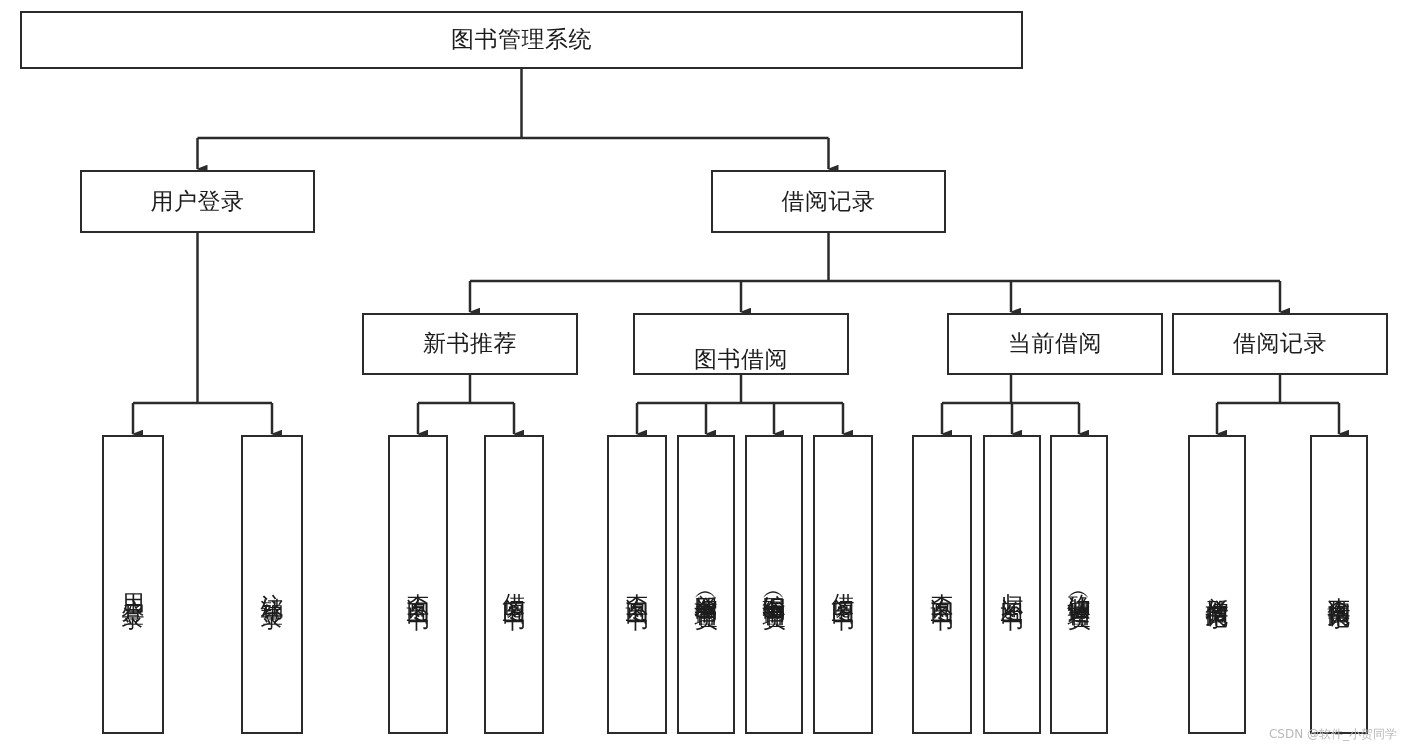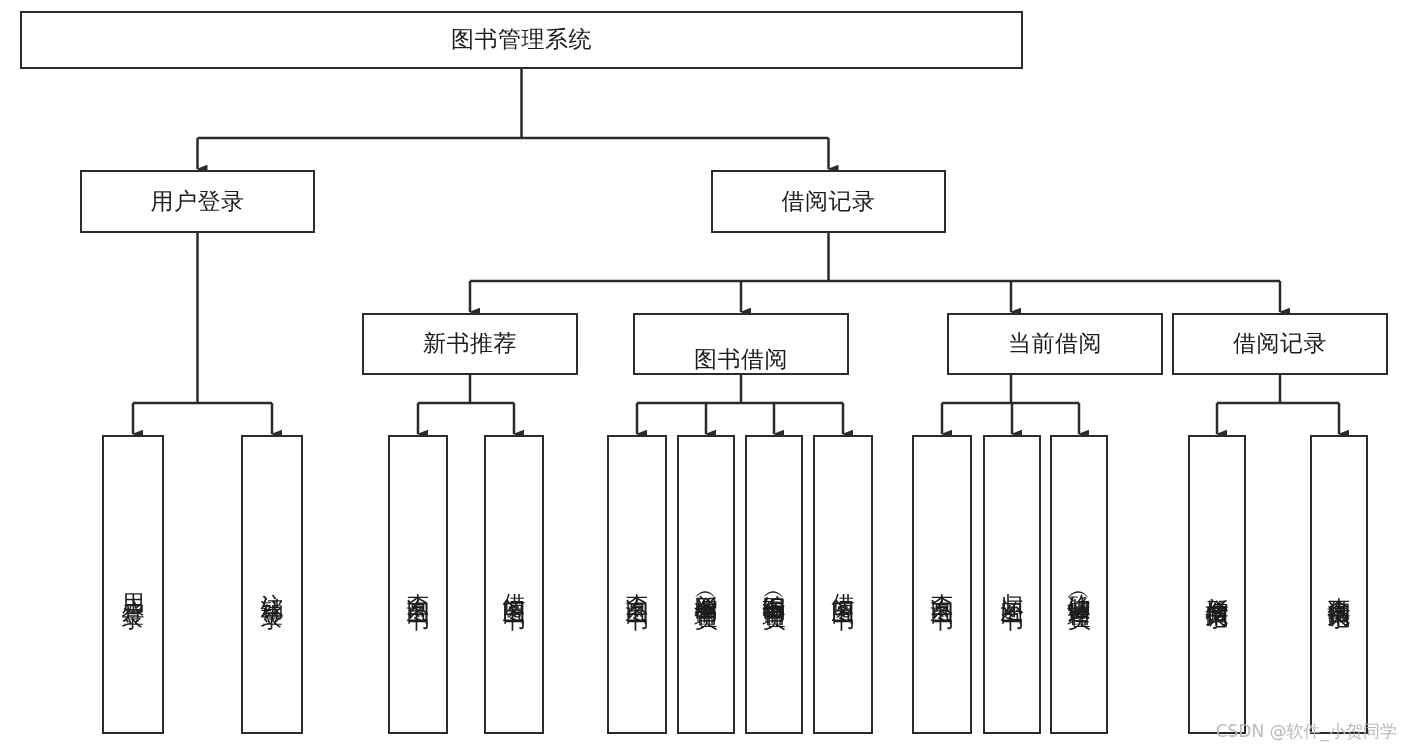--- a/index.html
+++ b/index.html
@@ -57,21 +57,21 @@
     text-align: center;
     white-space: nowrap;
   }
   .node.vert.tight .node-label {
     letter-spacing: 2px;
   }
   .watermark {
     position: absolute;
     right: 8px;
     bottom: 4px;
-    font-size: 17px;
+    font-size: 12px;
     color: #b9b9b9;
     z-index: 5;
     white-space: nowrap;
     pointer-events: none;
   }
 </style>
 </head>
 <body>
 
 <div id="diagram-root">

